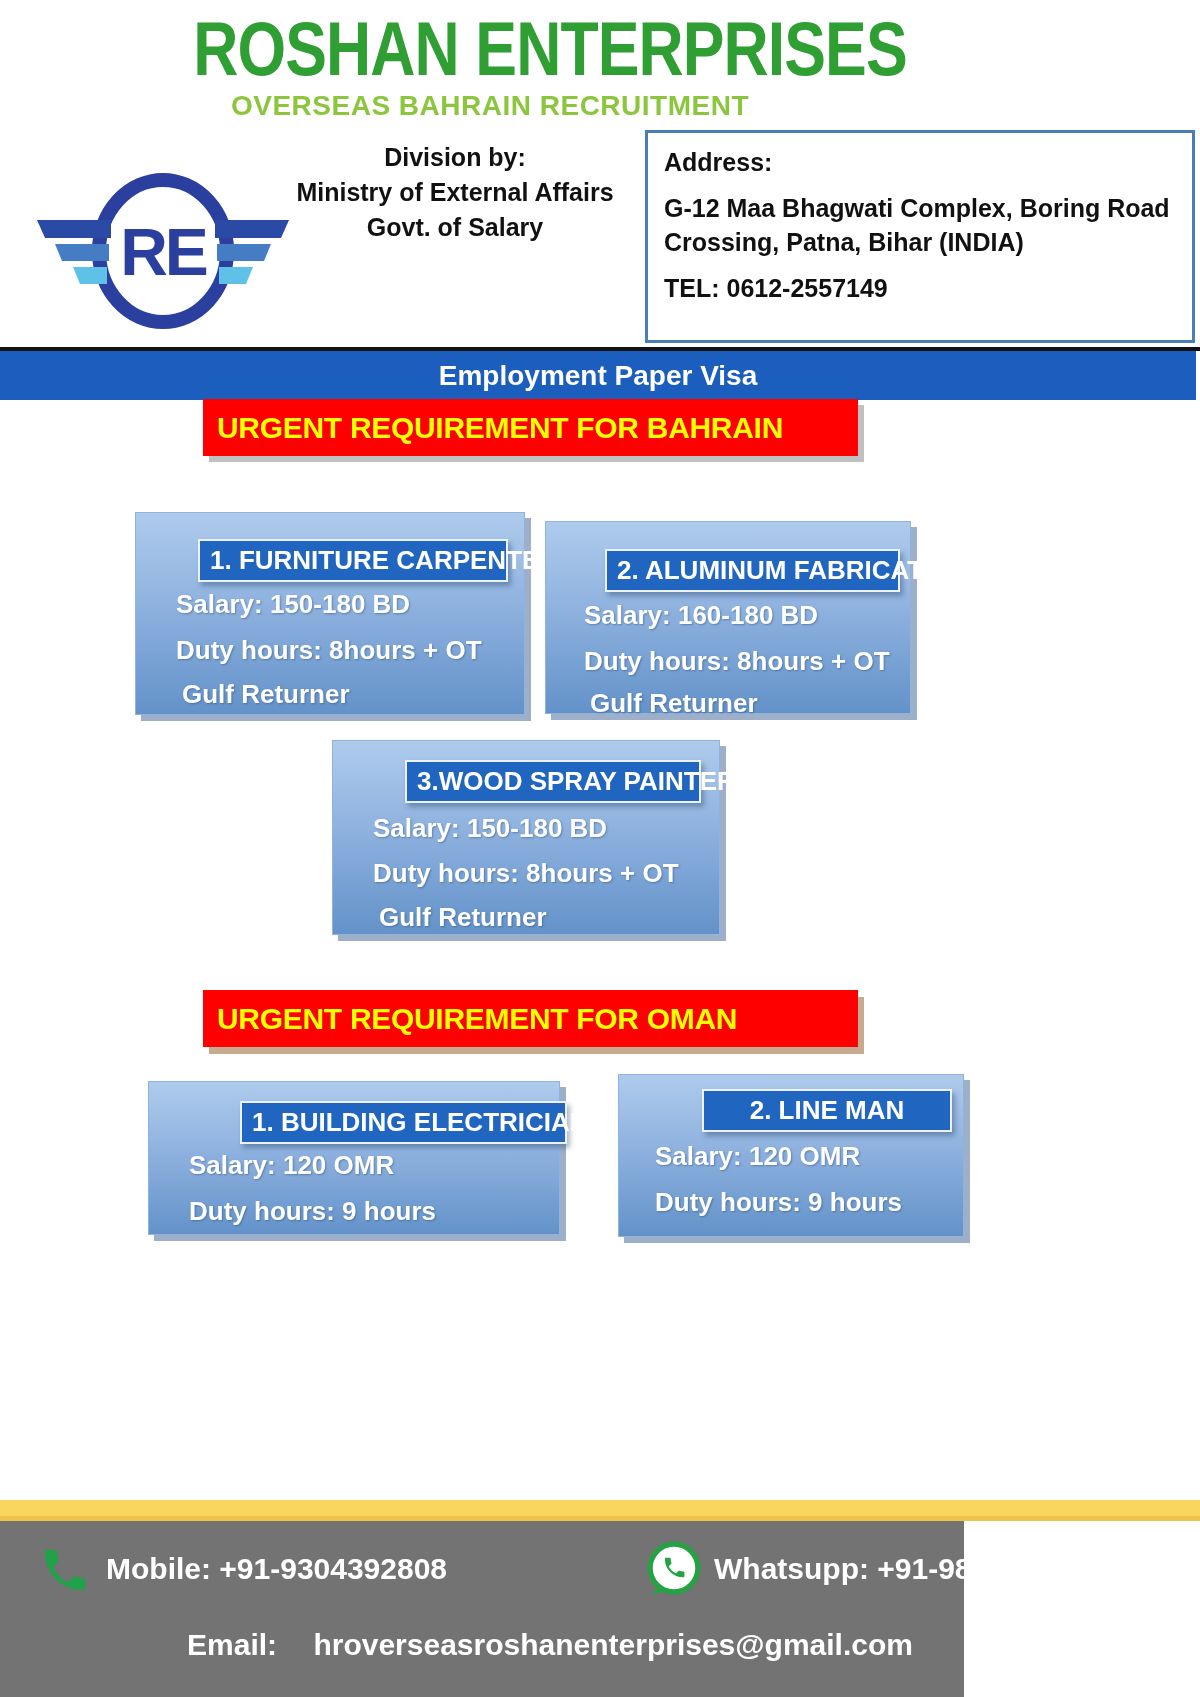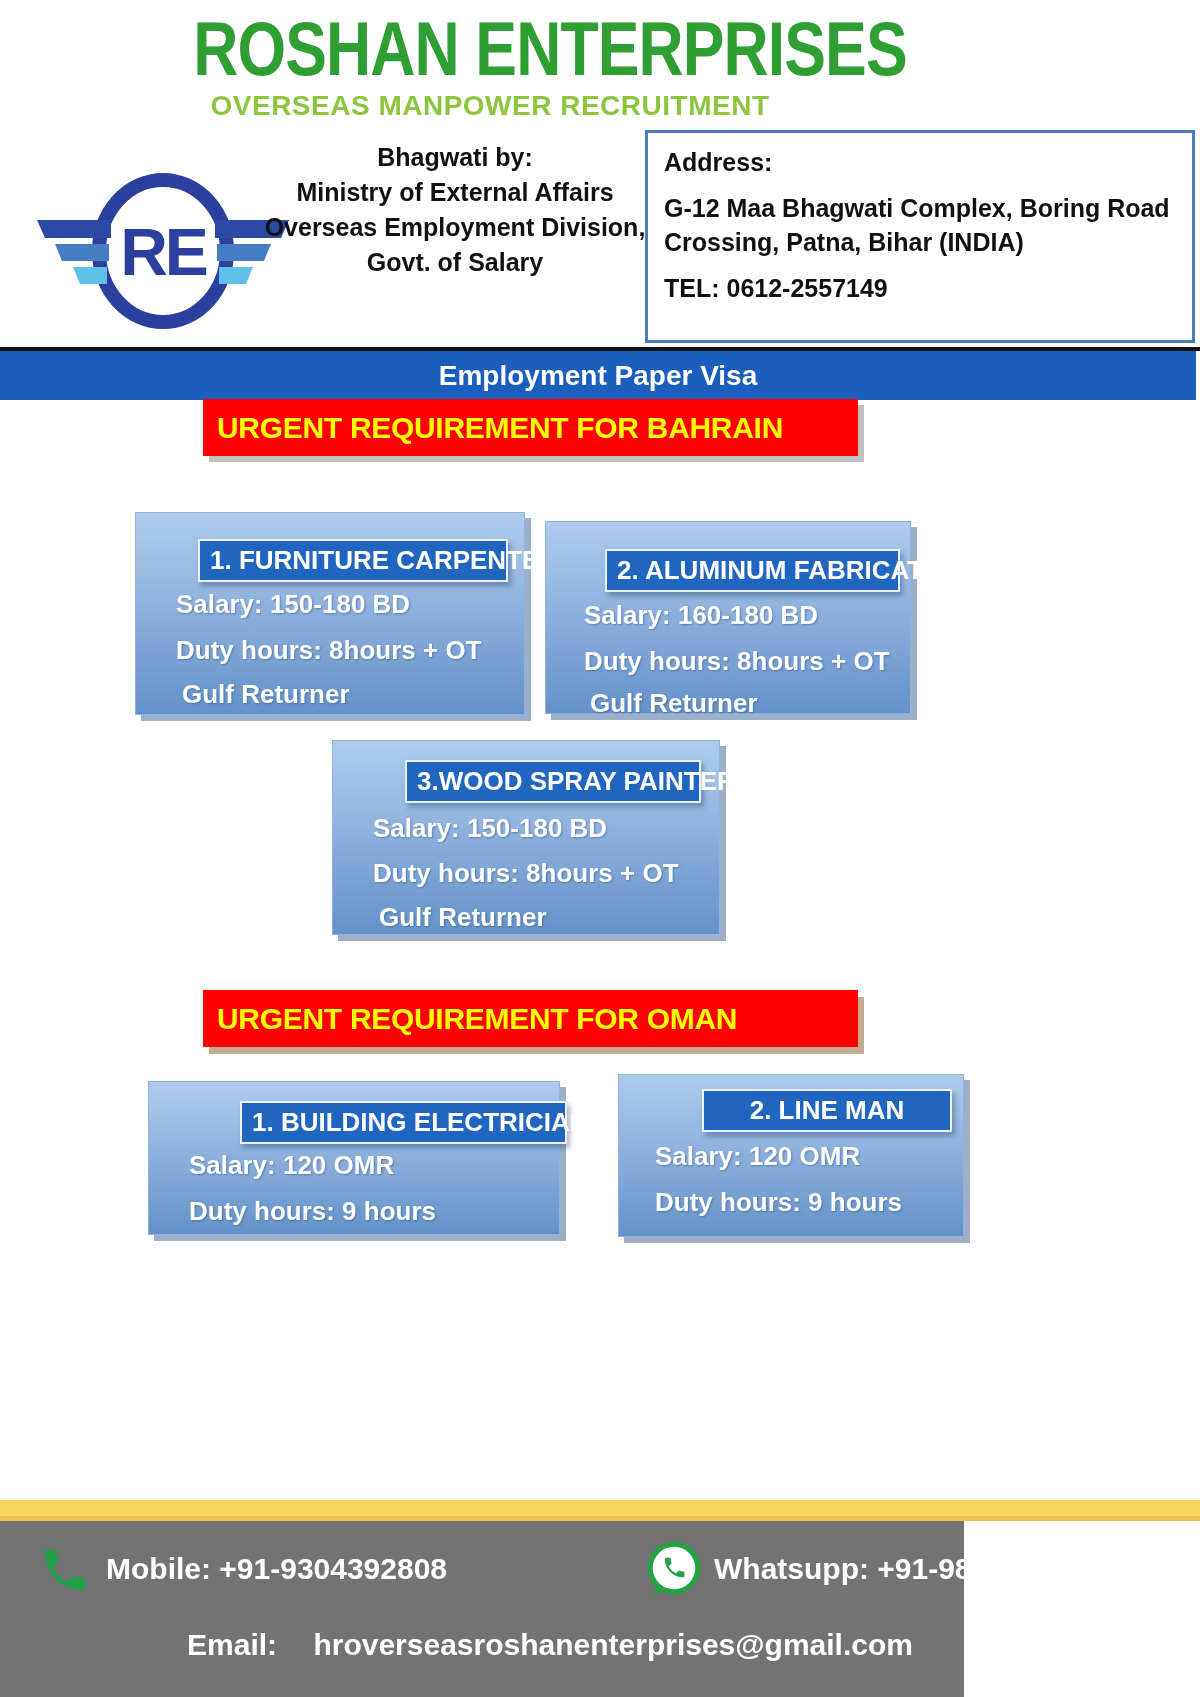--- a/index.html
+++ b/index.html
@@ -73,41 +73,40 @@
     color:#fff; font-size:30px; white-space:nowrap;}
   .email-line .lbl{font-weight:800;}
   .email-line .val{font-weight:600;margin-left:28px;}
 </style>
 </head>
 <body>
 
 <div id="poster">
 
   <div class="abs main-title">ROSHAN ENTERPRISES</div>
-  <div class="abs sub-title">OVERSEAS MANPOWER RECRUITMENT</div>
+  <div class="abs sub-title">OVERSEAS BAHRAIN RECRUITMENT</div>
 
   <div class="abs" style="left:35px; top:158px; width:270px; height:175px;">
     <svg width="270" height="175" viewBox="0 0 270 175">
       <ellipse cx="128" cy="93" rx="64" ry="71" fill="none" stroke="#2B3F9E" stroke-width="14"></ellipse>
 
       <polygon points="2,62 76,62 76,80 10,80" fill="#2B4AA5"></polygon>
       <polygon points="20,86 74,86 74,103 27,103" fill="#447DC4"></polygon>
       <polygon points="38,109 72,109 72,126 45,126" fill="#5FC0E8"></polygon>
 
       <polygon points="254,62 180,62 180,80 246,80" fill="#2B4AA5"></polygon>
       <polygon points="236,86 182,86 182,103 229,103" fill="#447DC4"></polygon>
       <polygon points="218,109 184,109 184,126 211,126" fill="#5FC0E8"></polygon>
       <text x="128" y="117" text-anchor="middle" font-size="66" font-weight="bold" letter-spacing="-3" fill="#2B3F9E" font-family="Liberation Sans, sans-serif">RE</text>
     </svg>
   </div>
 
   <div class="abs approved">
-    <div>Bhagwati by:</div>
+    <div>Division by:</div>
     <div>Ministry of External Affairs</div>
-    <div>Overseas Employment Division,</div>
     <div>Govt. of Salary</div>
   </div>
 
   <div class="abs address-box">
     <div class="addr-label">Address:</div>
     <div class="addr-text">G-12 Maa Bhagwati Complex, Boring Road Crossing, Patna, Bihar (INDIA)</div>
     <div class="addr-tel">TEL: 0612-2557149</div>
   </div>
 
   <div class="abs black-line"></div>

